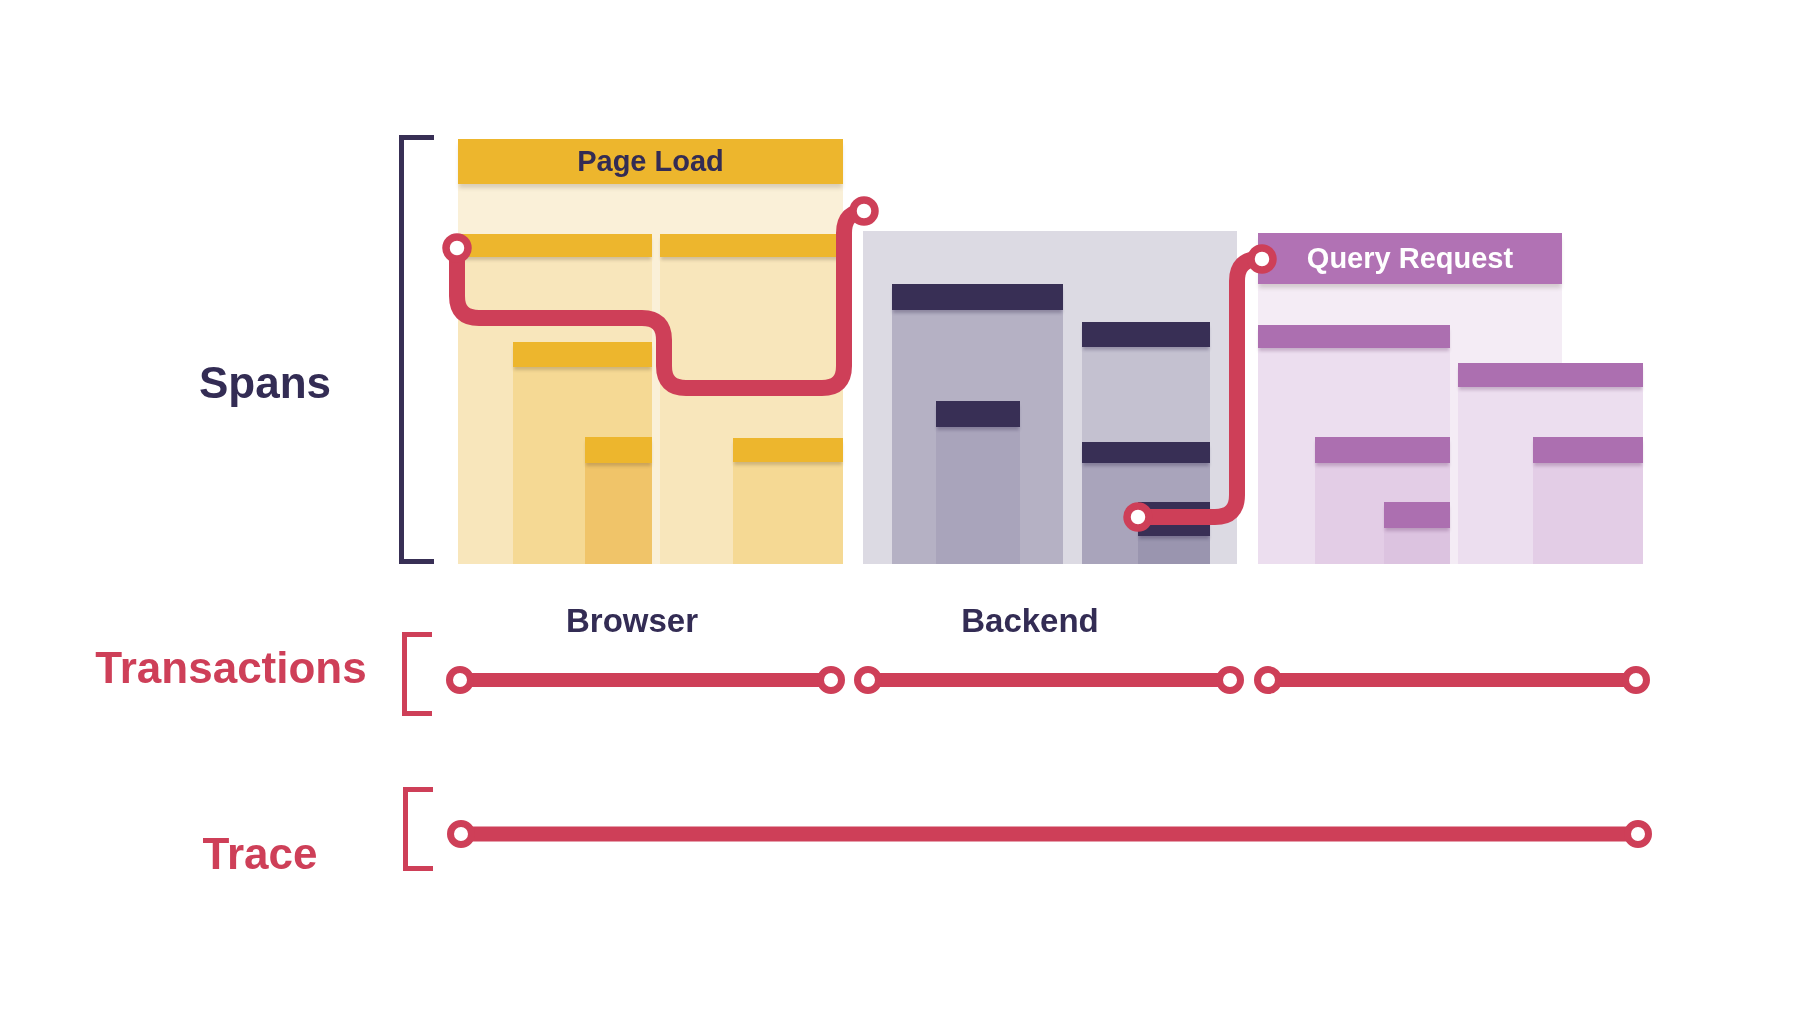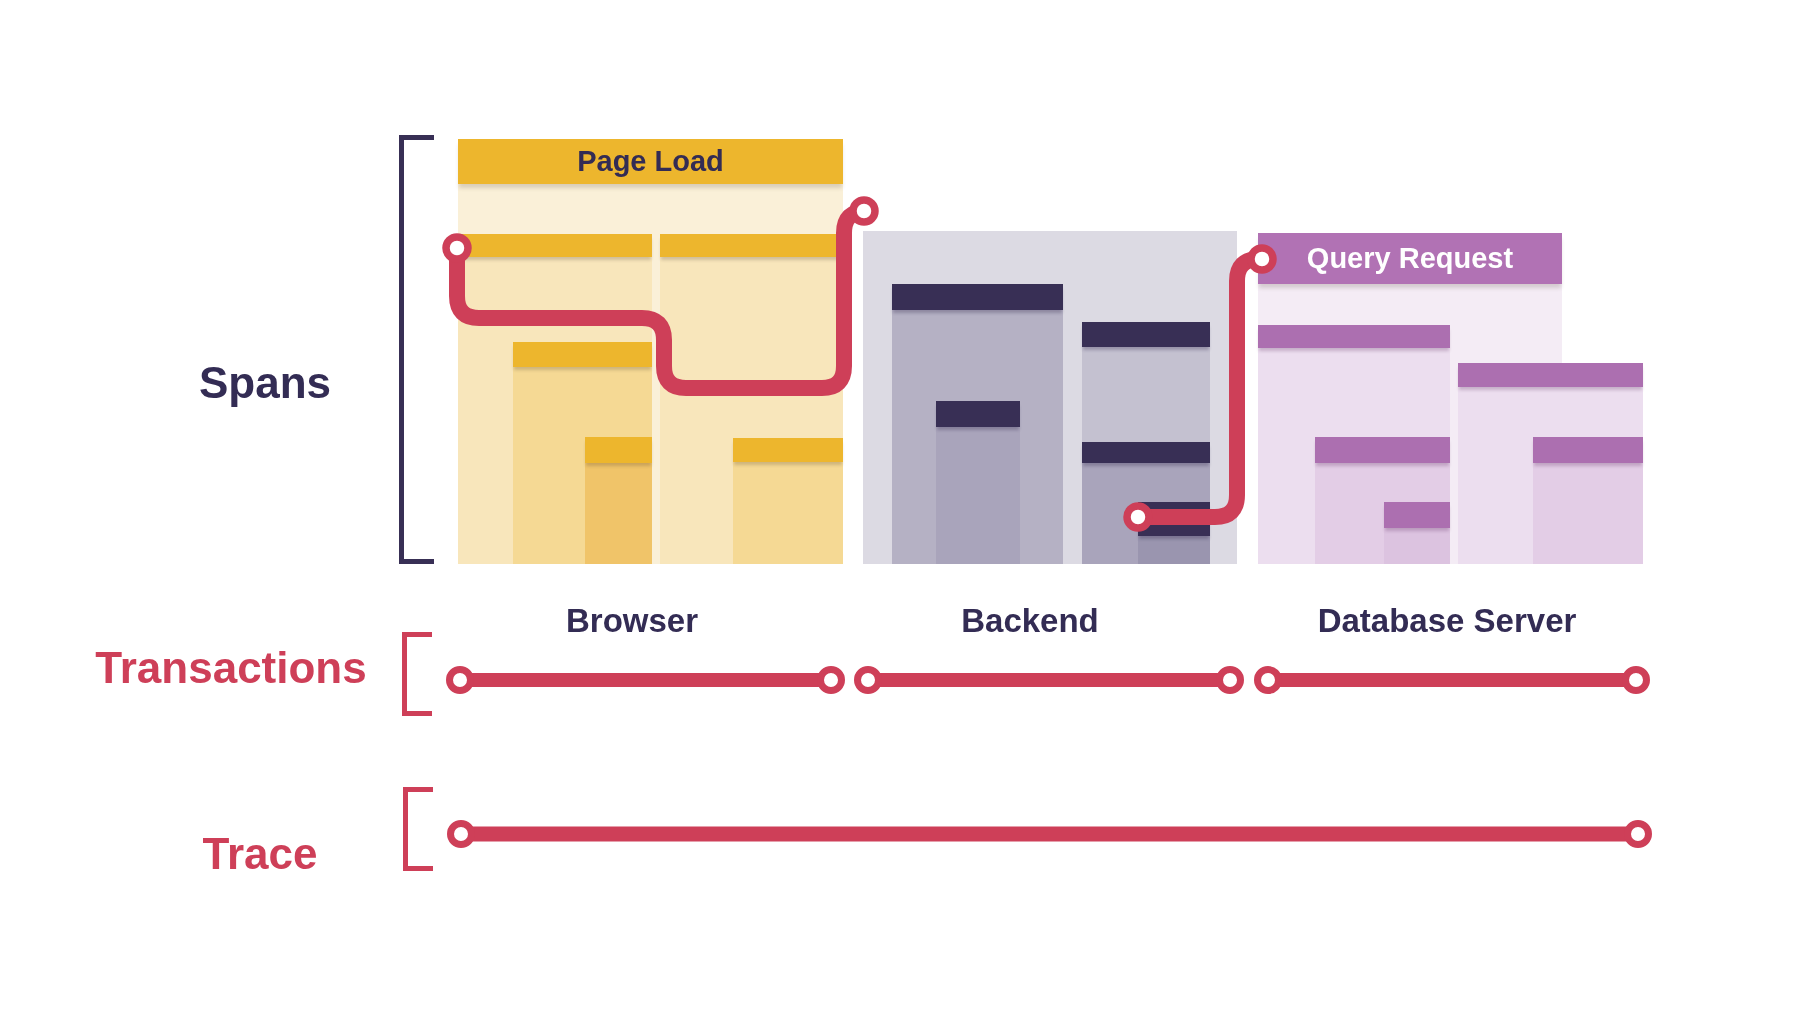--- a/index.html
+++ b/index.html
@@ -136,21 +136,20 @@
     <div class="blk purple-l3" style="left:126px;top:295px;width:66px;height:36px;"></div>
     <div class="bar purple-bar" style="left:126px;top:269px;width:66px;height:26px;"></div>
     <div class="blk purple-l1" style="left:200px;top:154px;width:185px;height:177px;"></div>
     <div class="bar purple-bar" style="left:200px;top:130px;width:185px;height:24px;"></div>
     <div class="blk purple-l2 dotted" style="left:275px;top:230px;width:110px;height:101px;"></div>
     <div class="bar purple-bar" style="left:275px;top:204px;width:110px;height:26px;"></div>
   </div>
 
   <div class="env-label" style="left:632px;top:621px;text-align:center;">Browser</div>
   <div class="env-label" style="left:1030px;top:621px;">Backend</div>
-  <div class="env-label" style="left:1447px;top:621px;">Database Server</div>
 
   <svg class="overlay" width="1800" height="1031" viewBox="0 0 1800 1031">
 
     <path class="red-path" d="M 457 252 V 296 Q 457 318 479 318 H 642 Q 664 318 664 340 V 366 Q 664 388 686 388 H 822 Q 844 388 844 366 V 233 Q 844 211 866 211 H 862"></path>
 
     <path class="red-path" d="M 1140 517 H 1215 Q 1237 517 1237 495 V 281 Q 1237 259 1259 259 H 1261"></path>
 
     <circle class="node-lg" cx="457" cy="248" r="11"></circle>
     <circle class="node-lg" cx="864" cy="211" r="11"></circle>
     <circle class="node-lg" cx="1138" cy="517" r="11"></circle>

